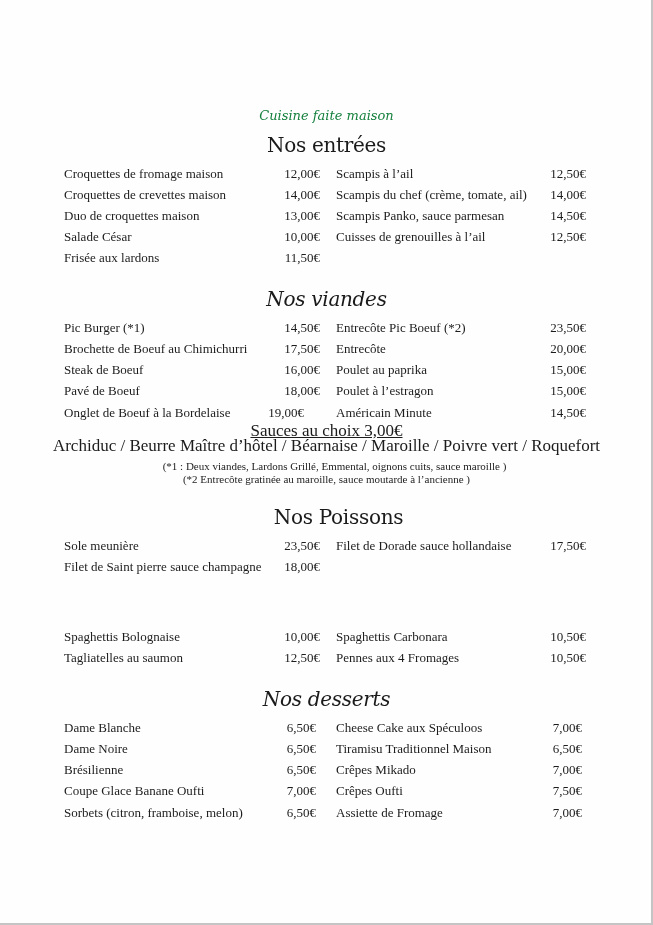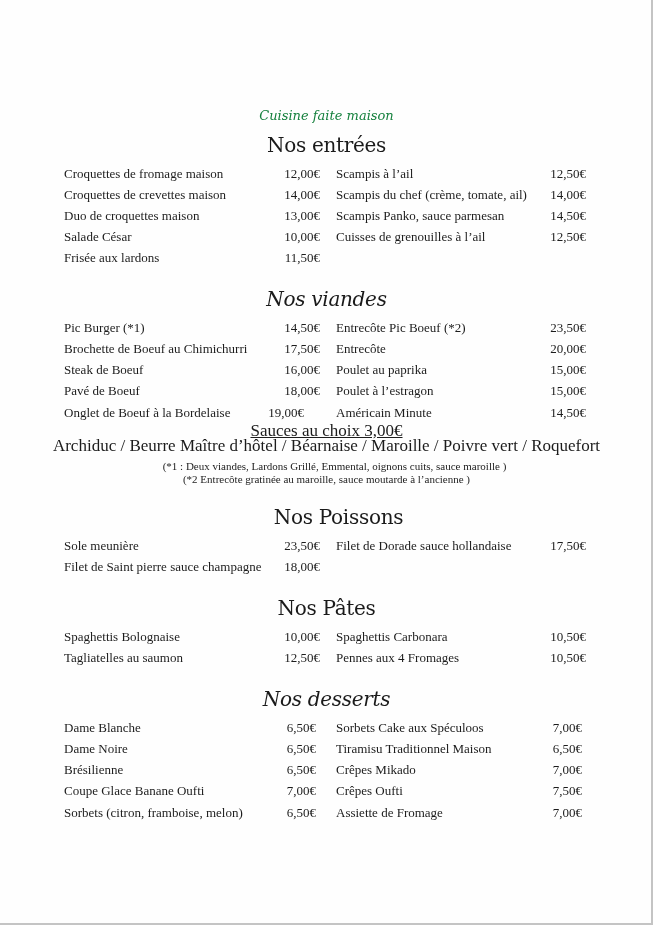--- a/index.html
+++ b/index.html
@@ -144,21 +144,20 @@
         <span class="price" style="right:0;">18,00€</span>
       </div>
   </div>
   <div>
     <div class="row" style="left:336px; top:538px; width:250px;">
         <span class="name">Filet de Dorade sauce hollandaise</span>
         <span class="price" style="right:0;">17,50€</span>
       </div>
   </div>
 
-  <div class="abs section-title" style="top:596px;">Nos Pâtes</div>
   <div>
     <div class="row" style="left:64px; top:629px; width:256px;">
         <span class="name">Spaghettis Bolognaise</span>
         <span class="price" style="right:0;">10,00€</span>
       </div>
     <div class="row" style="left:64px; top:650px; width:256px;">
         <span class="name">Tagliatelles au saumon</span>
         <span class="price" style="right:0;">12,50€</span>
       </div>
   </div>
@@ -191,21 +190,21 @@
         <span class="name">Coupe Glace Banane Oufti</span>
         <span class="price" style="right:0;">7,00€</span>
       </div>
     <div class="row" style="left:64px; top:805px; width:252px;">
         <span class="name">Sorbets (citron, framboise, melon)</span>
         <span class="price" style="right:0;">6,50€</span>
       </div>
   </div>
   <div>
     <div class="row" style="left:336px; top:720px; width:246px;">
-        <span class="name">Sorbets Cake aux Spéculoos</span>
+        <span class="name">Cheese Cake aux Spéculoos</span>
         <span class="price" style="right:0;">7,00€</span>
       </div>
     <div class="row" style="left:336px; top:741px; width:246px;">
         <span class="name">Tiramisu Traditionnel Maison</span>
         <span class="price" style="right:0;">6,50€</span>
       </div>
     <div class="row" style="left:336px; top:762px; width:246px;">
         <span class="name">Crêpes Mikado</span>
         <span class="price" style="right:0;">7,00€</span>
       </div>

